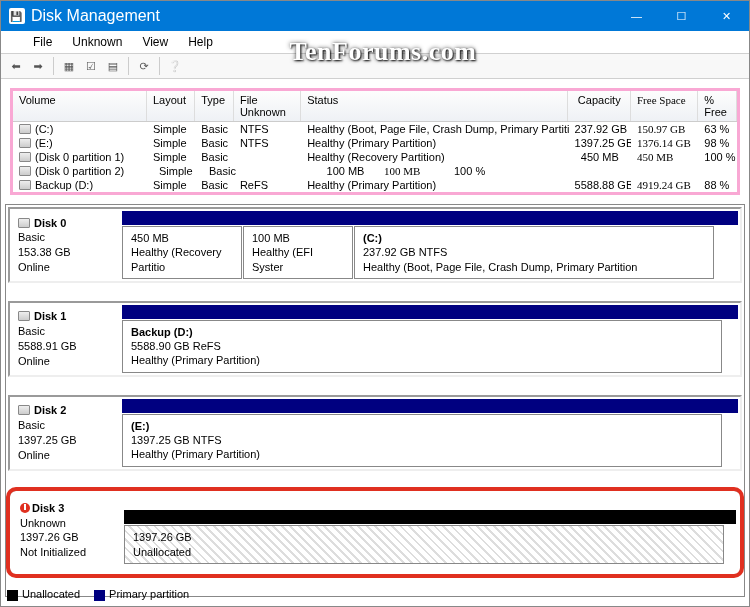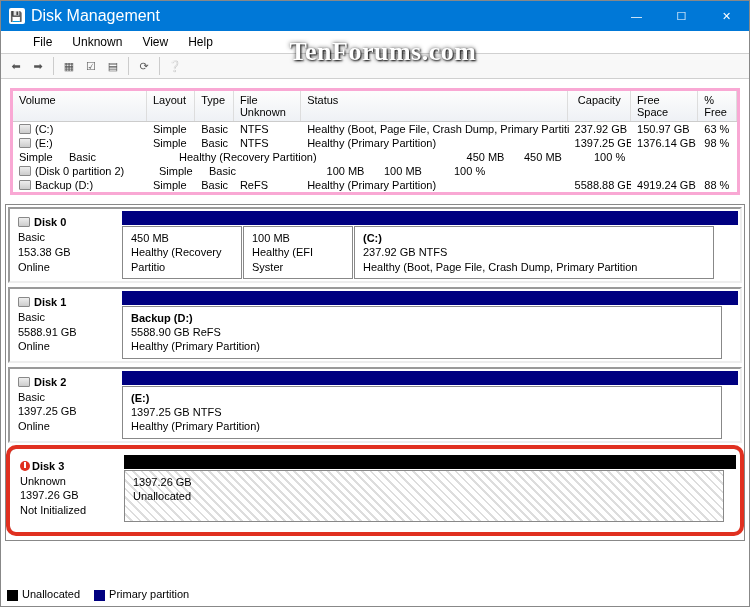--- a/index.html
+++ b/index.html
@@ -16,26 +16,26 @@
 
 .toolbar { display: flex; align-items: center; padding: 3px 6px; border-bottom: 1px solid #d0d0d0; gap: 4px; background:#f8f8f8; }
 .tbtn { width: 18px; height: 18px; display: inline-flex; align-items: center; justify-content: center; font-size: 11px; color: #555; border:1px solid transparent;}
 .tsep { width: 1px; height: 18px; background: #ccc; margin: 0 2px; }
 
 .volumes { border: 3px solid #f9a8d4; margin: 9px; }
 .vhead { display: flex; background: #fff; border-bottom: 1px solid #ccc; }
 .vhead div { padding: 3px 6px; border-right: 1px solid #ddd; font-size: 11px; background:linear-gradient(#fdfdfd,#eef1f5); cursor:default;}
 .vrow { display: flex; }
 .vrow div { padding: 1px 6px; font-size: 11px; white-space: nowrap; overflow:hidden; }
-.c-vol{width:140px;} .c-lay{width:50px;} .c-typ{width:40px;} .c-fs{width:70px;} .c-stat{width:280px;} .c-cap{width:65px;text-align:center;} .c-free{width:70px;} .c-pct{width:40px;}
+.c-vol{width:140px;} .c-lay{width:50px;} .c-typ{width:40px;} .c-fs{width:70px;} .c-stat{width:280px;} .c-cap{width:65px;text-align:center;} .c-free{width:70px;font-family:Liberation Serif, serif;} .c-pct{width:40px;}
 
 .diskicon{display:inline-block;width:12px;height:10px;border:1px solid #888;border-radius:1px;background:linear-gradient(#eee,#ccc);margin-right:4px;position:relative;top:1px;}
 
 .disks { margin: 4px; border:1px solid #888; padding:2px; }
-.diskrow { display: flex; border: 2px inset #eee; margin-bottom: 4px; background:#fff; }
+.diskrow { display: flex; border: 2px inset #eee; margin-bottom: 18px; background:#fff;align-items:flex-end; }
 .diskrow.highlight { outline: 4px solid #e03020; outline-offset: -2px; border-radius:8px; padding:4px 2px 8px 2px;}
 .diskinfo { width: 110px; padding: 6px 8px; font-size: 11px; line-height: 1.35; }
 .diskinfo .dname { font-weight: bold; }
 .diskgraph { flex: 1; display: flex; flex-direction:column; padding: 2px; }
 .stripe { height: 14px; background: #000080; margin-bottom:1px;}
 .stripe.black{ background:#000;}
 .parts { display:flex; flex:1; gap:1px;}
 .part { border: 1px solid #888; padding: 4px 8px; font-size: 11px; line-height:1.3; background:#fff; overflow:hidden;}
 .part .pname{font-weight:bold;}
 .part.unalloc{background:repeating-linear-gradient(45deg,#fff,#fff 4px,#ddd 4px,#ddd 6px);}
@@ -110,20 +110,21 @@
         <div class="c-vol"><span class="diskicon"></span><span>(E:)</span></div>
         <div class="c-lay">Simple</div>
         <div class="c-typ">Basic</div>
         <div class="c-fs">NTFS</div>
         <div class="c-stat">Healthy (Primary Partition)</div>
         <div class="c-cap">1397.25 GB</div>
         <div class="c-free">1376.14 GB</div>
         <div class="c-pct">98 %</div>
       </div>
       <div class="vrow">
+        <div class="c-vol"><span class="diskicon"></span><span>(Disk 0 partition 1)</span></div>
         <div class="c-lay">Simple</div>
         <div class="c-typ">Basic</div>
         <div class="c-fs"></div>
         <div class="c-stat">Healthy (Recovery Partition)</div>
         <div class="c-cap">450 MB</div>
         <div class="c-free">450 MB</div>
         <div class="c-pct">100 %</div>
       </div>
       <div class="vrow">
         <div class="c-vol"><span class="diskicon"></span><span>(Disk 0 partition 2)</span></div>

